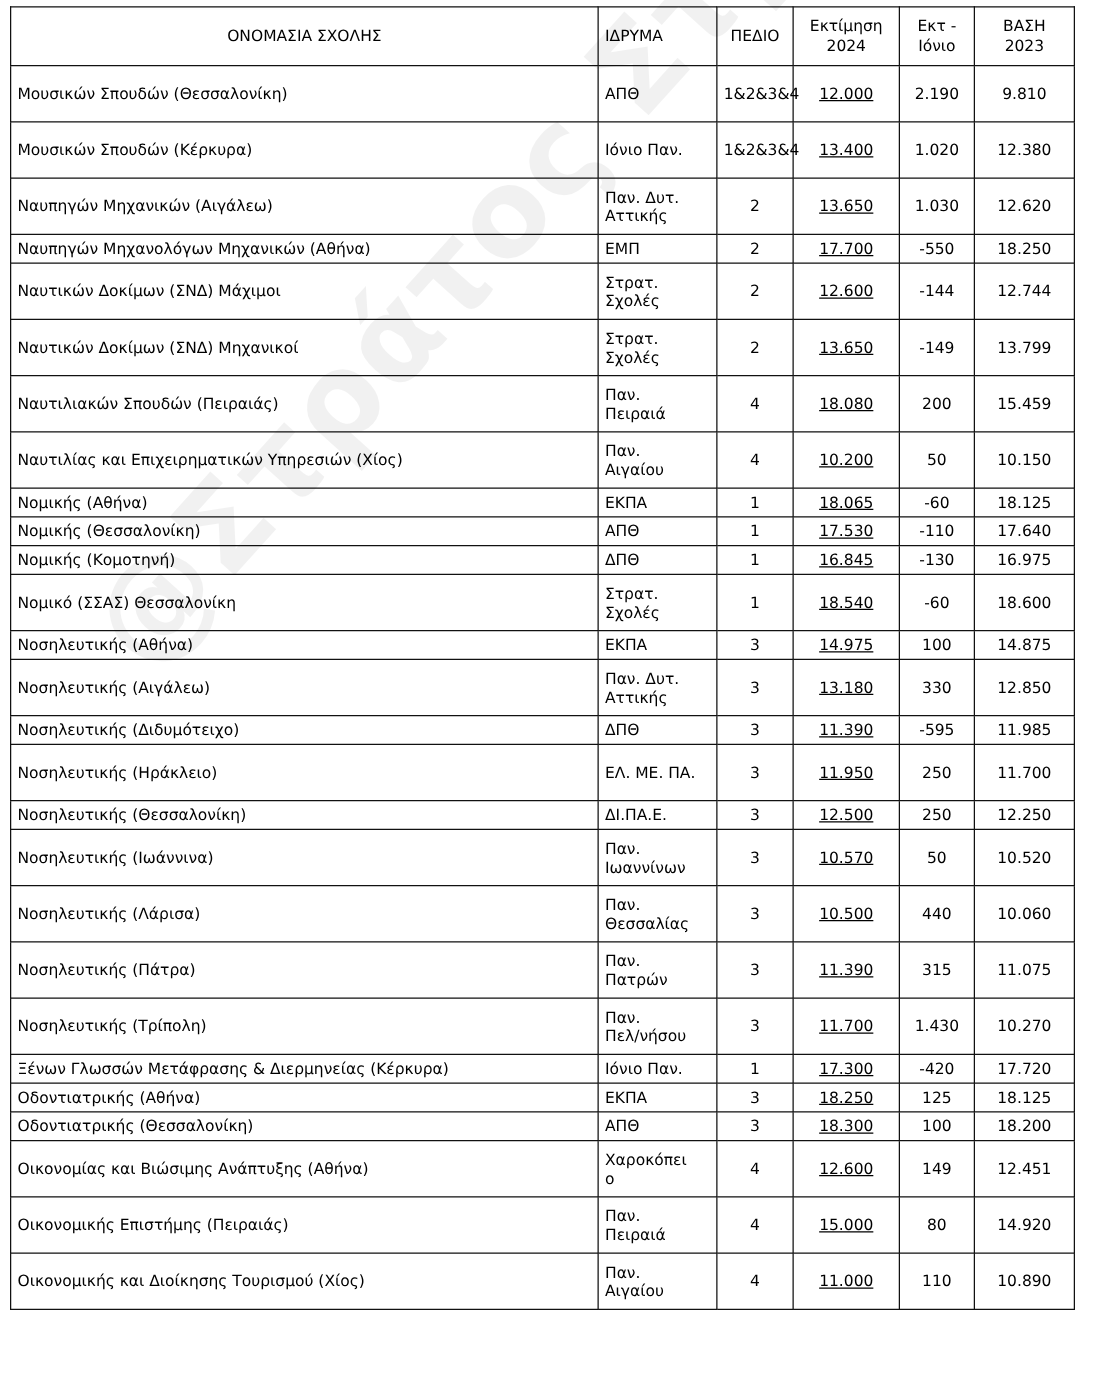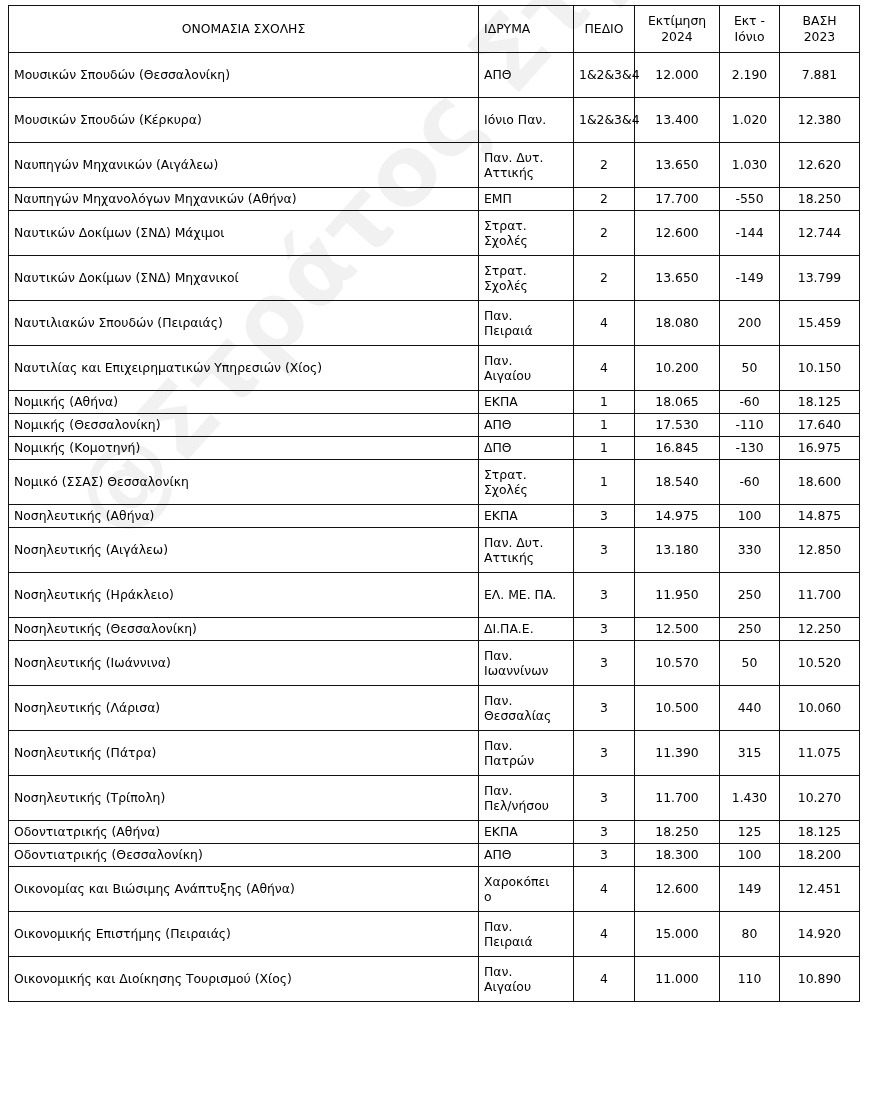--- a/index.html
+++ b/index.html
@@ -91,21 +91,21 @@
   th.h-inst   { text-align: left; }
   th.h-field  { text-align: center; }
   th.h-est    { text-align: center; font-weight: bold; }
   th.h-diff   { text-align: center; }
   th.h-base   { text-align: center; }
   th .hl      { display: block; }
 
   td.t-name  { text-align: left; }
   td.t-inst  { text-align: left; }
   td.t-field { text-align: center; }
-  td.t-est   { text-align: center; font-weight: bold; }
+  td.t-est   { text-align: center; font-weight: bold; text-decoration: underline; }
   td.t-diff  { text-align: center; }
   td.t-base  { text-align: center; }
 
   tbody tr.r1 td { height: 22px; }
   tbody tr.r2 td { height: 44px; }
 
   td.t-inst .il { display: block; line-height: 1.22; }
 </style>
 </head>
 <body>
@@ -153,21 +153,21 @@
       </thead>
       <tbody id="tbody">
           <tr class="r2">
             <td class="t-name">Μουσικών Σπουδών (Θεσσαλονίκη)</td>
             <td class="t-inst">
               <span class="il">ΑΠΘ</span>
             </td>
             <td class="t-field">1&amp;2&amp;3&amp;4</td>
             <td class="t-est">12.000</td>
             <td class="t-diff">2.190</td>
-            <td class="t-base">7.881</td>
+            <td class="t-base">9.810</td>
           </tr>
           <tr class="r2">
             <td class="t-name">Μουσικών Σπουδών (Κέρκυρα)</td>
             <td class="t-inst">
               <span class="il">Ιόνιο Παν.</span>
             </td>
             <td class="t-field">1&amp;2&amp;3&amp;4</td>
             <td class="t-est">13.400</td>
             <td class="t-diff">1.020</td>
             <td class="t-base">12.380</td>
@@ -292,20 +292,30 @@
             <td class="t-name">Νοσηλευτικής (Αιγάλεω)</td>
             <td class="t-inst">
               <span class="il">Παν. Δυτ.</span>
               <span class="il">Αττικής</span>
             </td>
             <td class="t-field">3</td>
             <td class="t-est">13.180</td>
             <td class="t-diff">330</td>
             <td class="t-base">12.850</td>
           </tr>
+          <tr class="r1">
+            <td class="t-name">Νοσηλευτικής (Διδυμότειχο)</td>
+            <td class="t-inst">
+              <span class="il">ΔΠΘ</span>
+            </td>
+            <td class="t-field">3</td>
+            <td class="t-est">11.390</td>
+            <td class="t-diff">-595</td>
+            <td class="t-base">11.985</td>
+          </tr>
           <tr class="r2">
             <td class="t-name">Νοσηλευτικής (Ηράκλειο)</td>
             <td class="t-inst">
               <span class="il">ΕΛ. ΜΕ. ΠΑ.</span>
             </td>
             <td class="t-field">3</td>
             <td class="t-est">11.950</td>
             <td class="t-diff">250</td>
             <td class="t-base">11.700</td>
           </tr>
@@ -355,20 +365,30 @@
           <tr class="r2">
             <td class="t-name">Νοσηλευτικής (Τρίπολη)</td>
             <td class="t-inst">
               <span class="il">Παν.</span>
               <span class="il">Πελ/νήσου</span>
             </td>
             <td class="t-field">3</td>
             <td class="t-est">11.700</td>
             <td class="t-diff">1.430</td>
             <td class="t-base">10.270</td>
+          </tr>
+          <tr class="r1">
+            <td class="t-name">Ξένων Γλωσσών Μετάφρασης &amp; Διερμηνείας (Κέρκυρα)</td>
+            <td class="t-inst">
+              <span class="il">Ιόνιο Παν.</span>
+            </td>
+            <td class="t-field">1</td>
+            <td class="t-est">17.300</td>
+            <td class="t-diff">-420</td>
+            <td class="t-base">17.720</td>
           </tr>
           <tr class="r1">
             <td class="t-name">Οδοντιατρικής (Αθήνα)</td>
             <td class="t-inst">
               <span class="il">ΕΚΠΑ</span>
             </td>
             <td class="t-field">3</td>
             <td class="t-est">18.250</td>
             <td class="t-diff">125</td>
             <td class="t-base">18.125</td>

